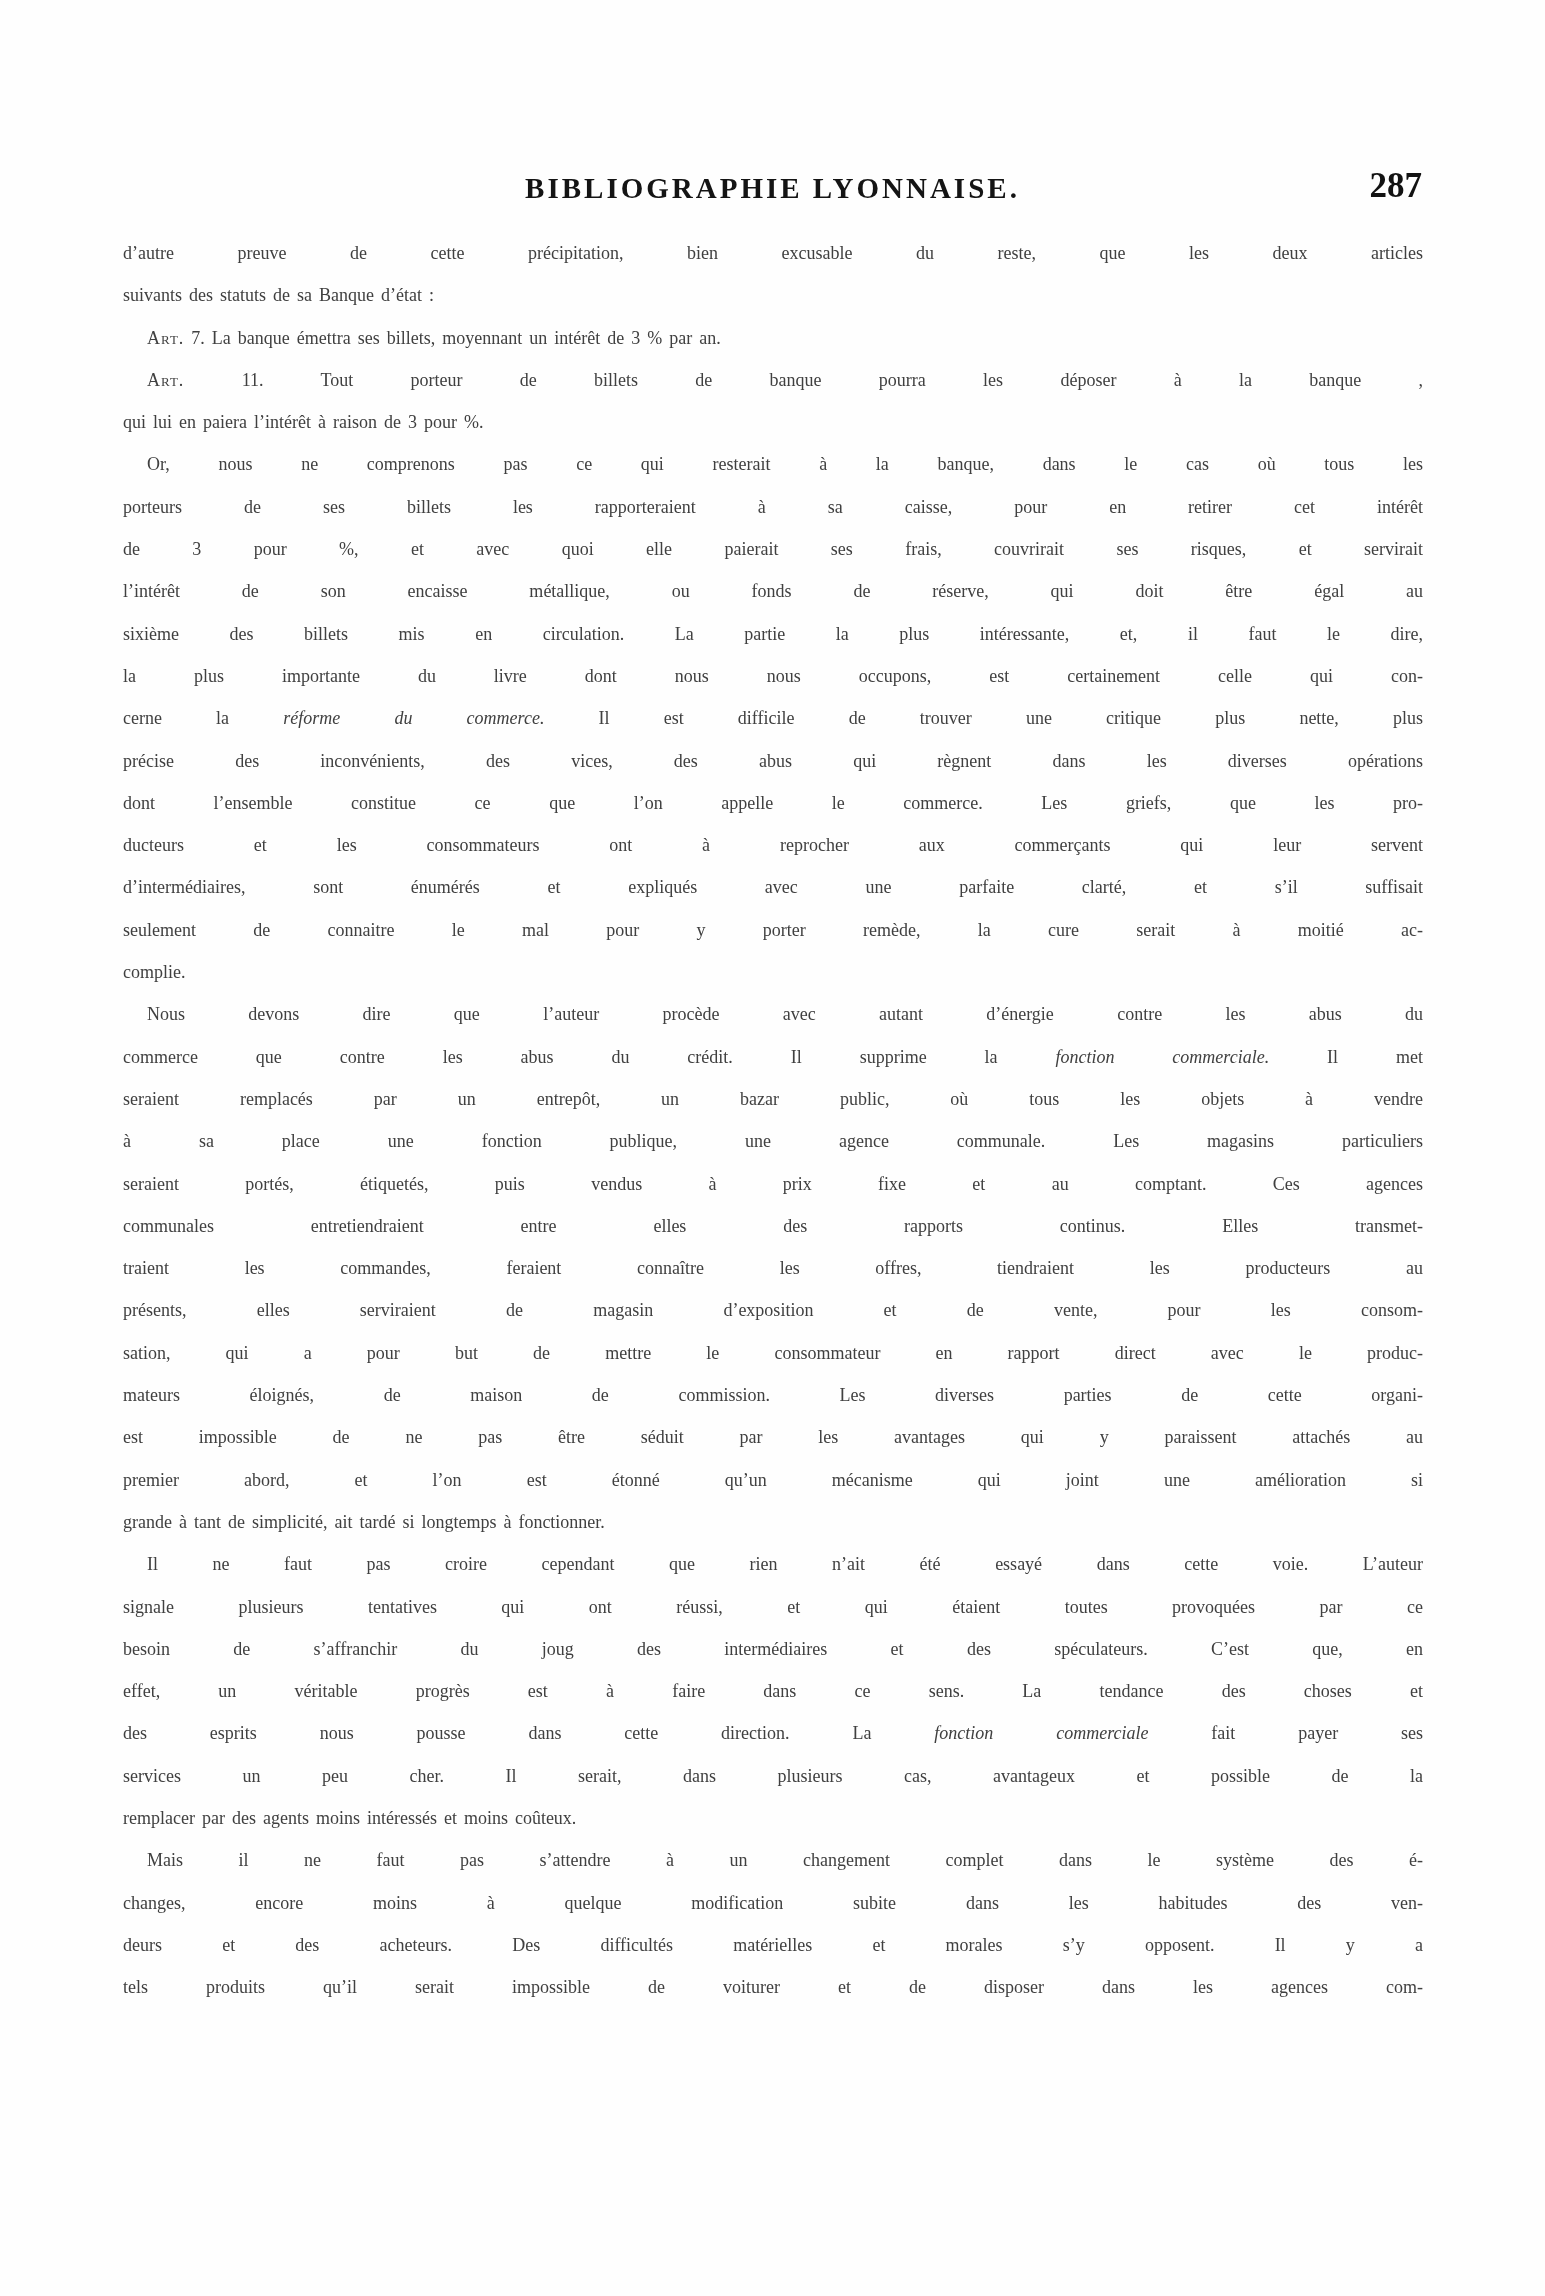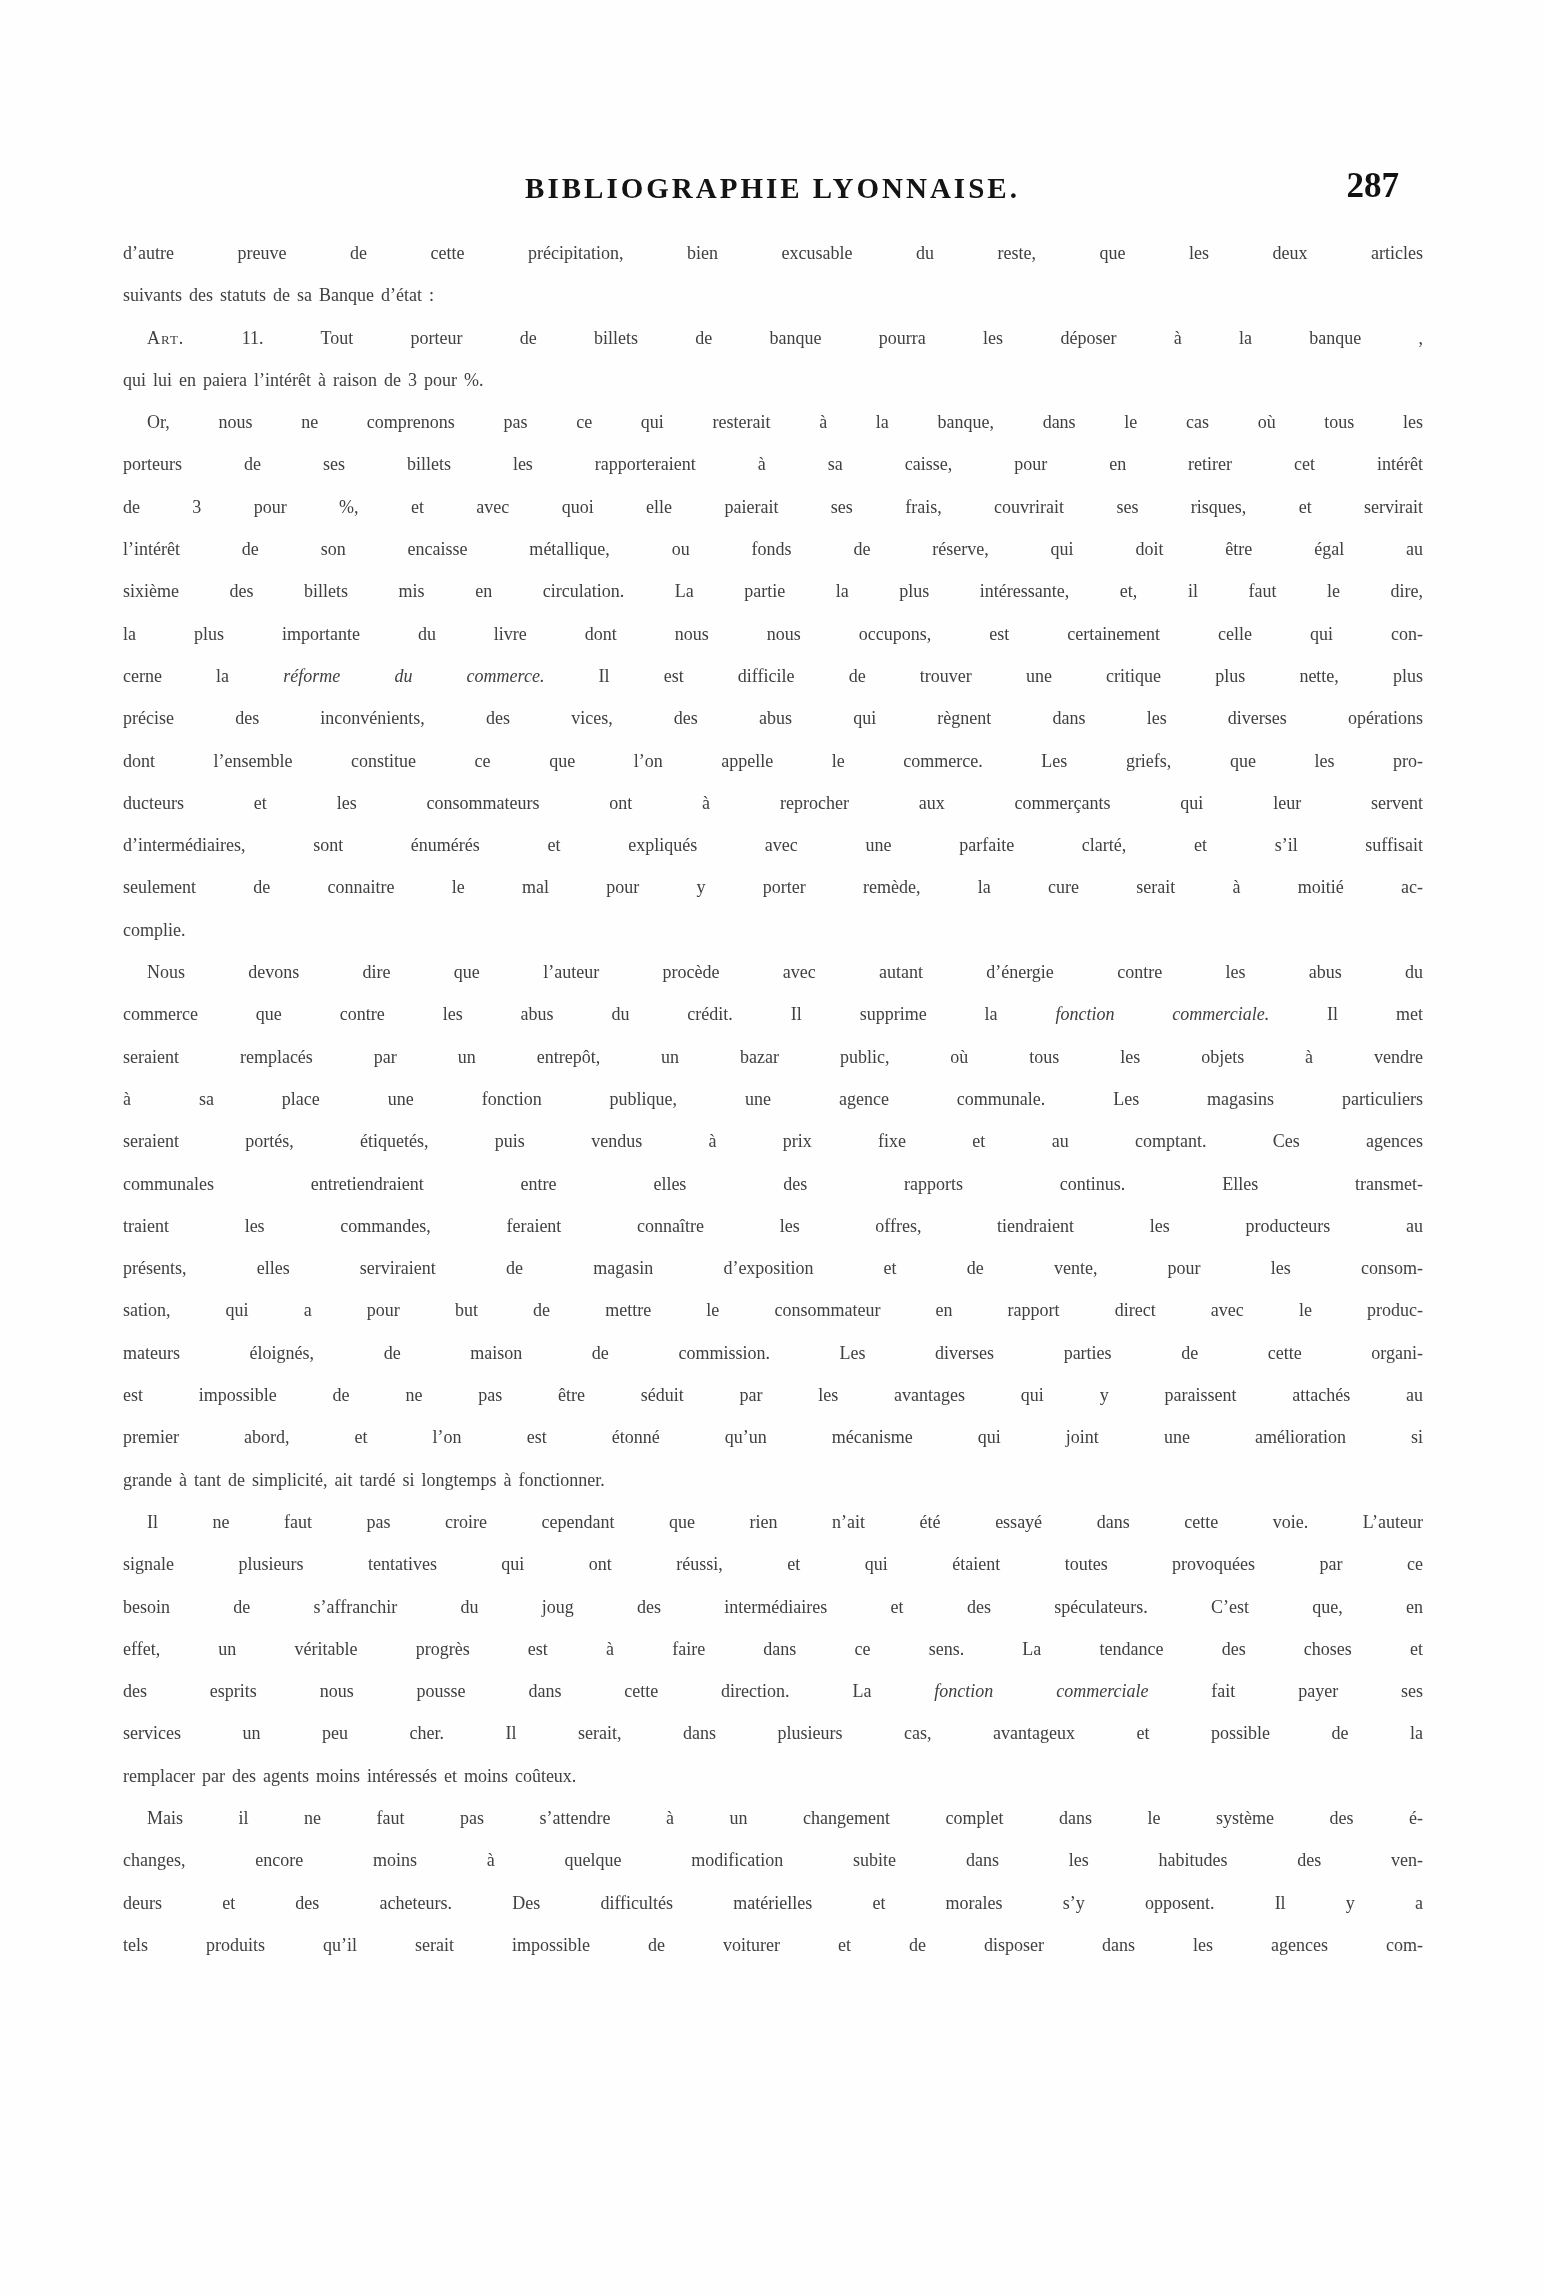--- a/index.html
+++ b/index.html
@@ -27,21 +27,21 @@
     left:0;
     width:100%;
     text-align:center;
     font-size:29px;
     font-weight:bold;
     letter-spacing:3px;
     color:#141414;
   }
   .page-number{
     position:absolute;
-    right:146px;
+    right:123px;
     top:-6px;
     font-size:35px;
     font-weight:bold;
     color:#121212;
   }
   .body-text{
     position:absolute;
     top:232px;
     left:123px;
     width:1300px;
@@ -67,20 +67,23 @@
 <div class="page">
   <div class="running-head">
     <div class="running-title">BIBLIOGRAPHIE LYONNAISE.</div>
     <div class="page-number">287</div>
   </div>
 
   <div class="body-text">
       <div class="paragraph">
         <div class="line"><span>d’autre preuve de cette précipitation, bien excusable du reste, que les deux articles</span></div>
         <div class="line last"><span>suivants des statuts de sa Banque d’état :</span></div>
+      </div>
+      <div class="paragraph">
+        <div class="line indent last"><span class="sc">Art.</span><span> 7. La banque émettra ses billets, moyennant un intérêt de 3 % par an.</span></div>
       </div>
       <div class="paragraph">
         <div class="line indent"><span class="sc">Art.</span><span> 11. Tout porteur de billets de banque pourra les déposer à la banque ,</span></div>
         <div class="line last"><span>qui lui en paiera l’intérêt à raison de 3 pour %.</span></div>
       </div>
       <div class="paragraph">
         <div class="line indent"><span>Or, nous ne comprenons pas ce qui resterait à la banque, dans le cas où tous les</span></div>
         <div class="line"><span>porteurs de ses billets les rapporteraient à sa caisse, pour en retirer cet intérêt</span></div>
         <div class="line"><span>de 3 pour %, et avec quoi elle paierait ses frais, couvrirait ses risques, et servirait</span></div>
         <div class="line"><span>l’intérêt de son encaisse métallique, ou fonds de réserve, qui doit être égal au</span></div>

